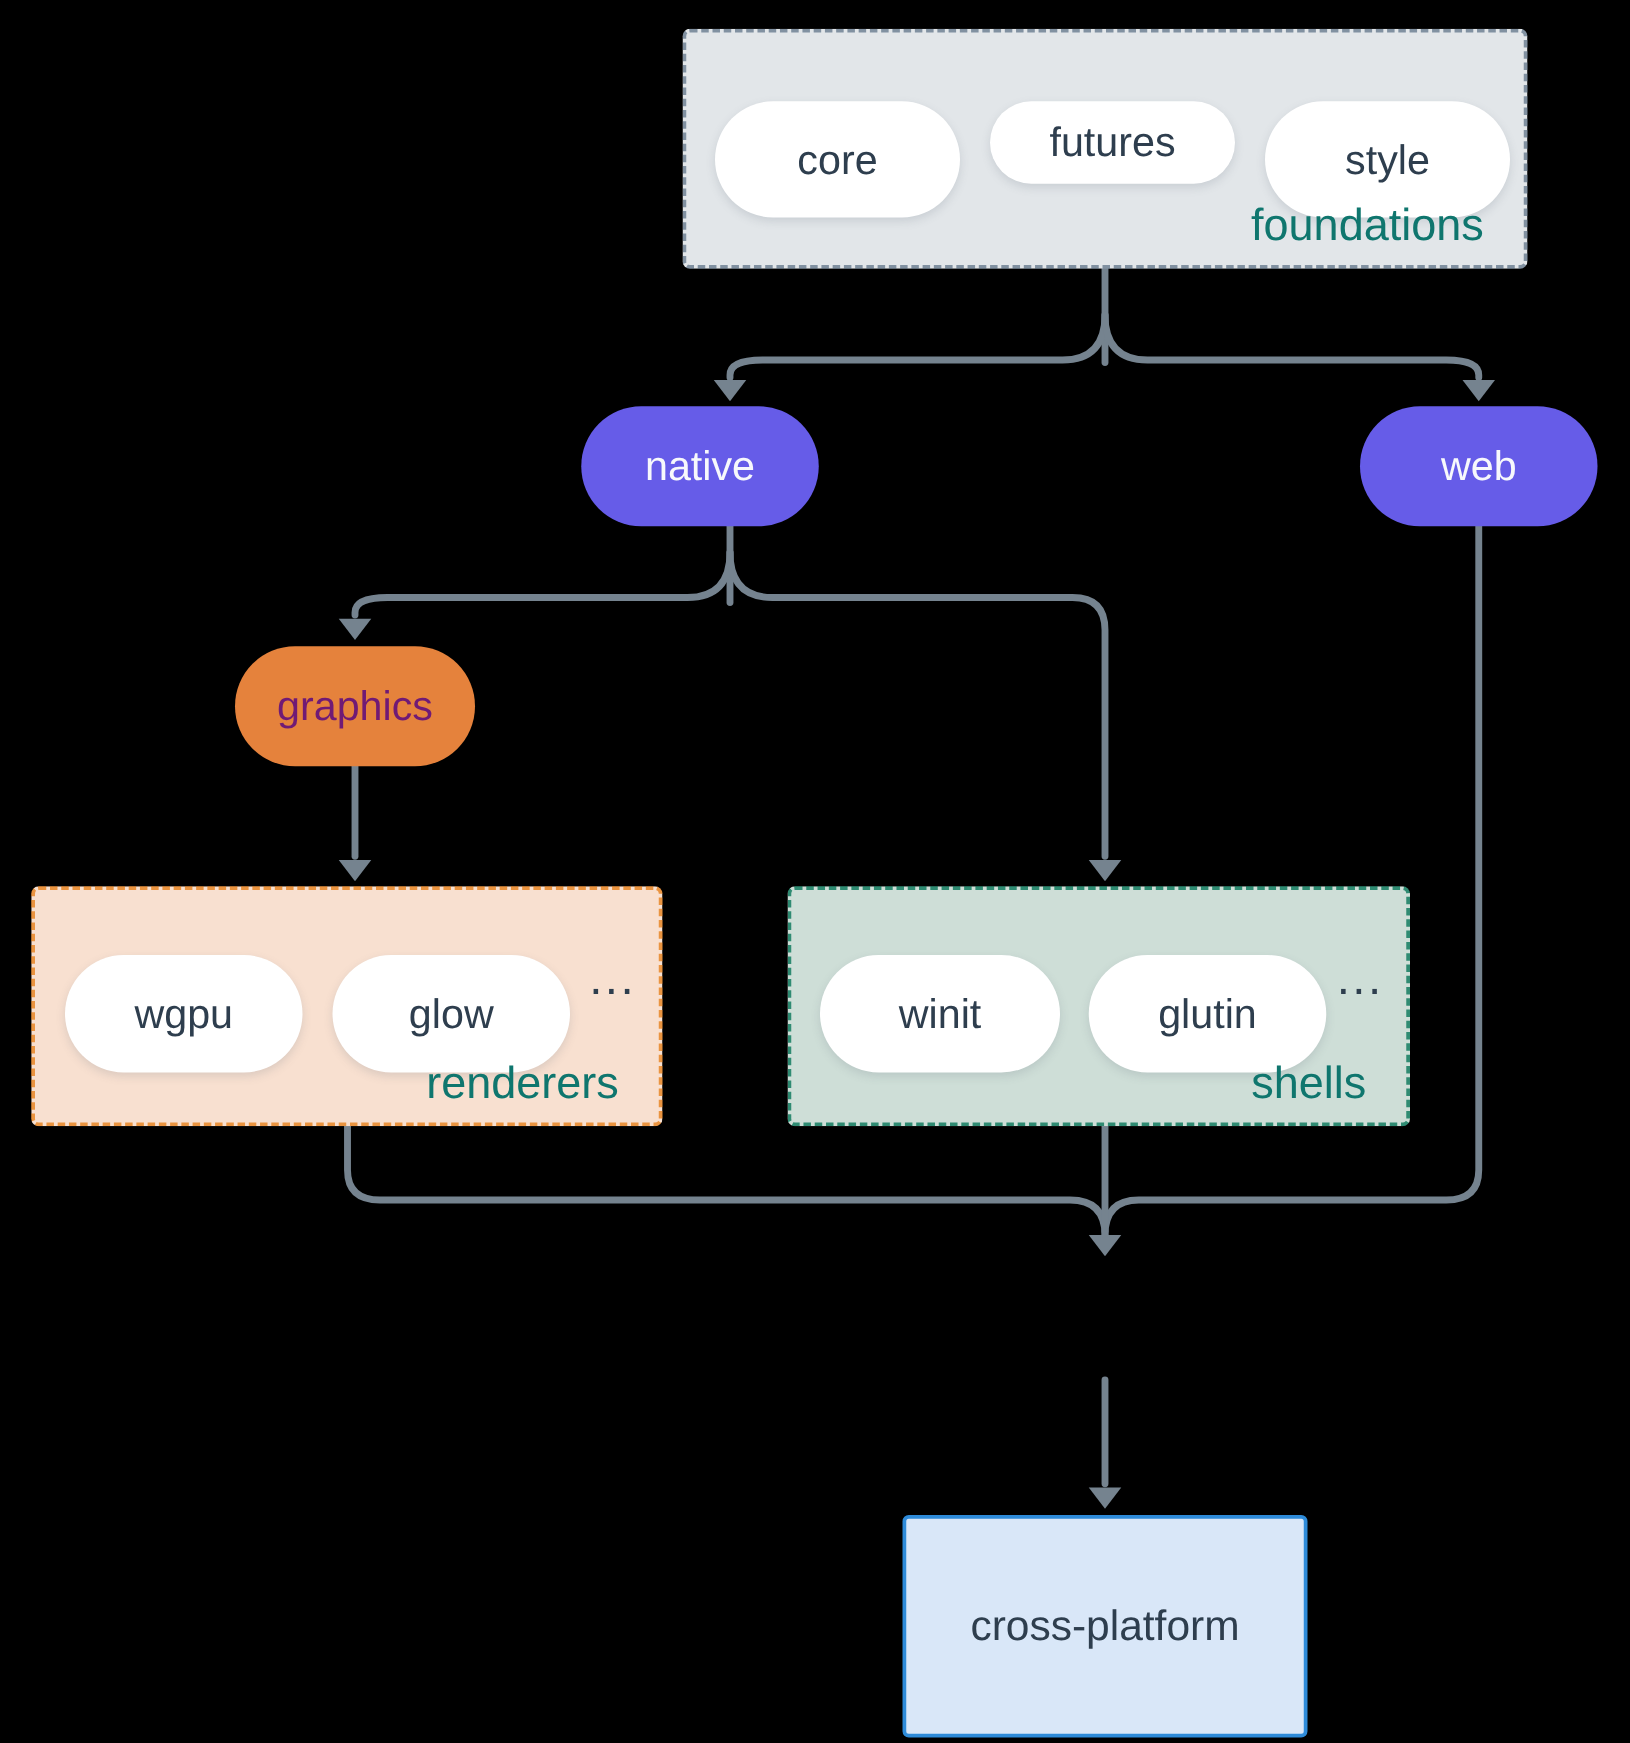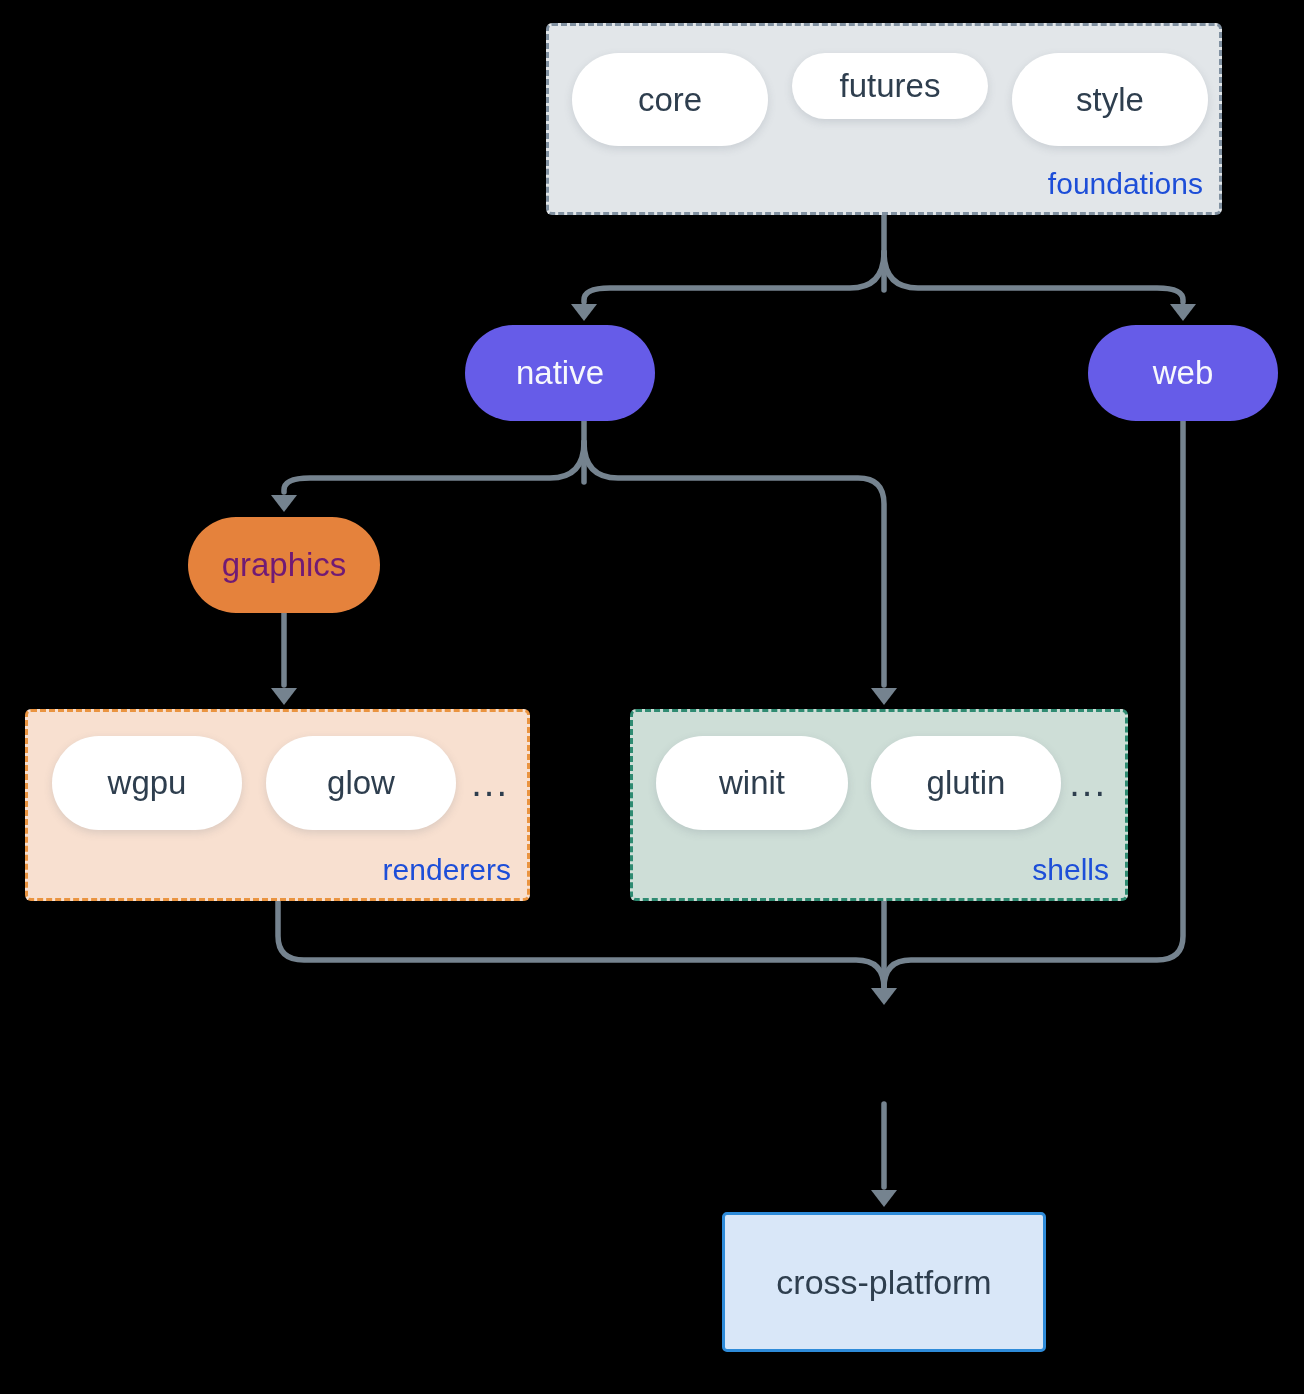--- a/index.html
+++ b/index.html
@@ -35,52 +35,53 @@
     background: #F8E0D0;
     border: 3px dashed #EA9440;
   }
   .group-shells {
     left: 630px; top: 709px; width: 498px; height: 192px;
     background: #CEDED7;
     border: 3px dashed #2F8B72;
   }
   .group-label {
     position: absolute;
-    right: 16px; bottom: 11px;
-    font-size: 30px;
-    color: #1d4ed8;
+    right: 32px; bottom: 11px;
+    font-size: 36px;
+    color: #0f766e;
   }
   .pill {
     position: absolute;
     display: flex;
     align-items: center;
     justify-content: center;
     border-radius: 60px;
     font-size: 33px;
     color: #2E3E4E;
     box-sizing: border-box;
   }
   .pill-white {
     background: #FFFFFF;
     box-shadow: 0 3px 8px rgba(90,100,115,0.18);
+    margin-top: 28px;
   }
   .pill-purple { background: #665CE8; color: #F7F8FC; }
   .pill-orange { background: #E5823C; color: #701a75; }
   .pill-blue   { background: #2E8BD9; color: #F2F7FC; }
   .ellipsis {
     position: absolute;
     top: 24px; height: 94px; right: 18px;
     display: flex; align-items: center;
     font-size: 38px;
     letter-spacing: 2px;
     color: #2E3E4E;
   }
   .node-app {
     position: absolute;
-    left: 722px; top: 1212px; width: 324px; height: 140px;
+    left: 722px; top: 1212px; width: 324px; height: 178px;
     background: #D9E7F8;
     border: 3px solid #2E8BD9;
     border-radius: 5px;
     box-sizing: border-box;
     display: flex;
     flex-direction: column;
     align-items: center;
     justify-content: center;
     font-size: 34px;
     line-height: 47px;

